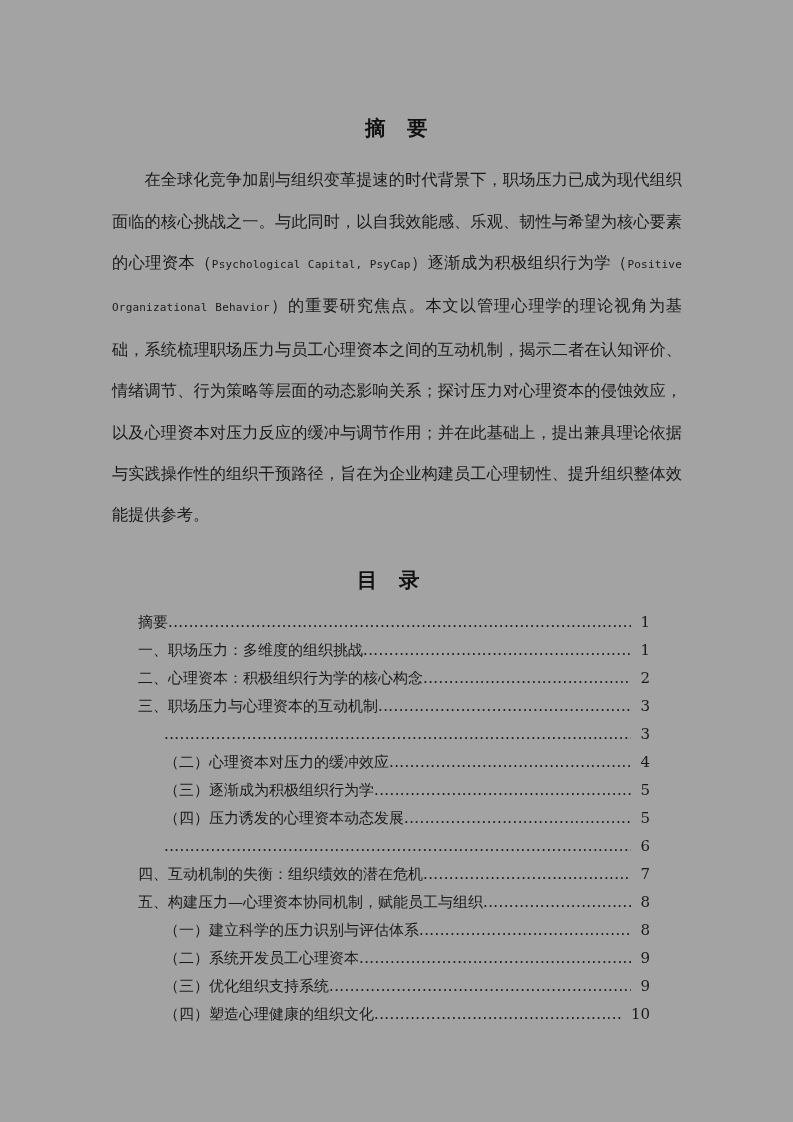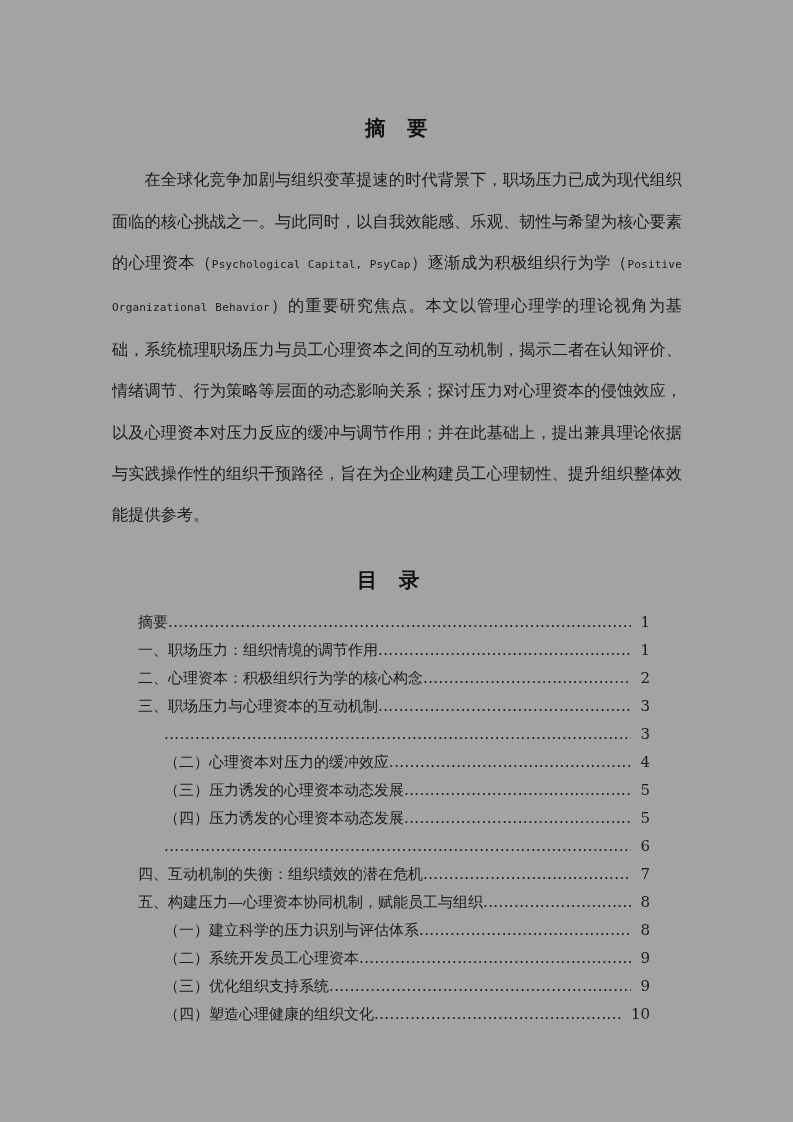--- a/index.html
+++ b/index.html
@@ -123,21 +123,21 @@
 
   <h1 class="doc-heading" id="toc-heading">目　录</h1>
 
   <nav id="toc">
       <div class="toc-row lvl-1">
         <span class="toc-title">摘要</span>
         <span class="toc-leader"></span>
         <span class="toc-page">1</span>
       </div>
       <div class="toc-row lvl-1">
-        <span class="toc-title">一、职场压力：组织情境的调节作用</span>
+        <span class="toc-title">一、职场压力：多维度的组织挑战</span>
         <span class="toc-leader"></span>
         <span class="toc-page">1</span>
       </div>
       <div class="toc-row lvl-1">
         <span class="toc-title">二、心理资本：积极组织行为学的核心构念</span>
         <span class="toc-leader"></span>
         <span class="toc-page">2</span>
       </div>
       <div class="toc-row lvl-1">
         <span class="toc-title">三、职场压力与心理资本的互动机制</span>
@@ -147,21 +147,21 @@
       <div class="toc-row lvl-2">
         <span class="toc-leader"></span>
         <span class="toc-page">3</span>
       </div>
       <div class="toc-row lvl-2">
         <span class="toc-title">（二）心理资本对压力的缓冲效应</span>
         <span class="toc-leader"></span>
         <span class="toc-page">4</span>
       </div>
       <div class="toc-row lvl-2">
-        <span class="toc-title">（三）压力诱发的心理资本动态发展</span>
+        <span class="toc-title">（三）逐渐成为积极组织行为学</span>
         <span class="toc-leader"></span>
         <span class="toc-page">5</span>
       </div>
       <div class="toc-row lvl-2">
         <span class="toc-title">（四）压力诱发的心理资本动态发展</span>
         <span class="toc-leader"></span>
         <span class="toc-page">5</span>
       </div>
       <div class="toc-row lvl-2">
         <span class="toc-leader"></span>

